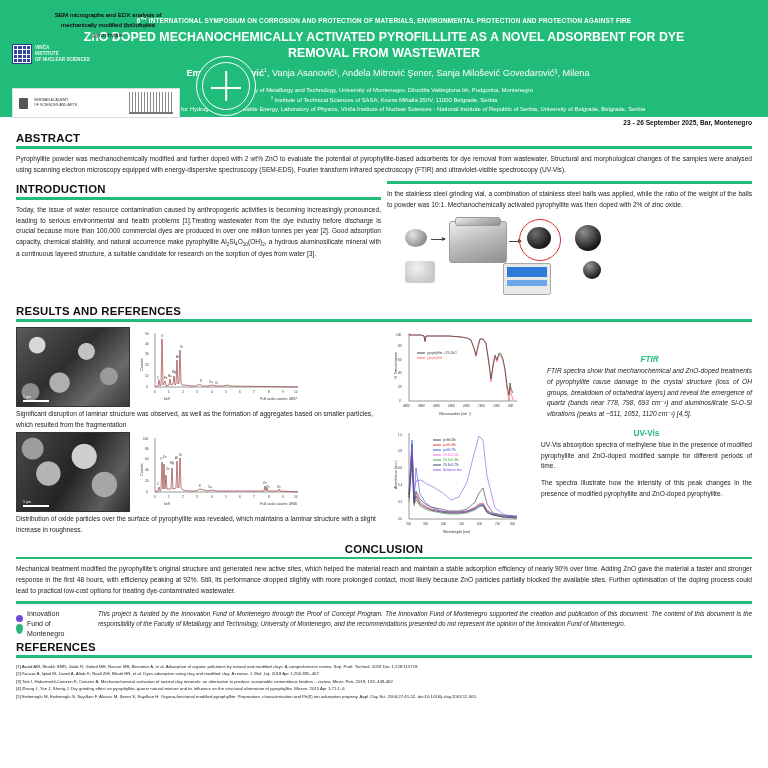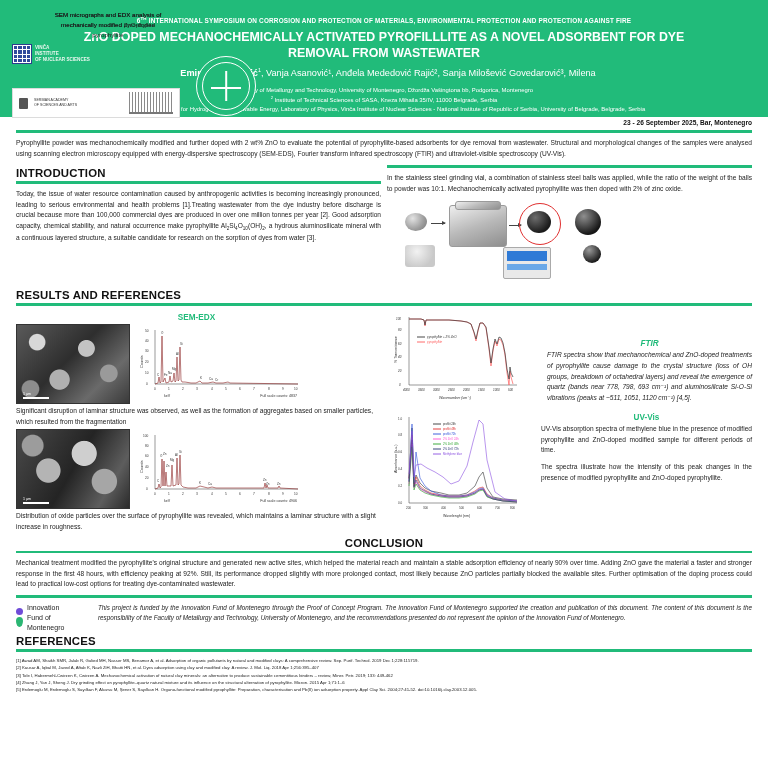--- a/index.html
+++ b/index.html
@@ -206,34 +206,35 @@
       </span>
       <span class="bld"></span>
     </div>
 
     <div class="logo-univ">
       <span class="cross"></span>
       <span class="bar"></span>
     </div>
 
     <div class="authors">
-      <span class="lead">Emina Mededović</span><sup>1</sup><span>, Vanja Asanović¹, Anđela Mededović Rajić², Sanja Milošević Govedarović³, Milena</span><br>
+      <span class="lead">Emina Mededović</span><sup>1</sup><span>, Vanja Asanović¹, Anđela Mitrović Şener, Sanja Milošević Govedarović³, Milena</span><br>
     </div>
 
     <div class="affils">
       <div class="affil"><sup>1</sup> <span>Faculty of Metallurgy and Technology, University of Montenegro, Džordža Vašingtona bb, Podgorica, Montenegro</span></div>
       <div class="affil"><sup>2</sup> <span>Institute of Technical Sciences of SASA, Kneza Mihaila 35/IV, 11000 Belgrade, Serbia</span></div>
       <div class="affil"><sup>3</sup><span>Centre of Excellence for Hydrogen and Renewable Energy, Laboratory of Physics, Vinča Institute of Nuclear Sciences - National Institute of Republic of Serbia, University of Belgrade, Belgrade, Serbia</span></div>
     </div>
   </div>
 
   <div class="datebar">23 - 26 September 2025, Bar, Montenegro</div>
 
   <div class="content">
 
+    <div class="sec-h">ABSTRACT</div>
     <div class="rule"></div>
     <div class="para">Pyrophyllite powder was mechanochemically modified and further doped with 2 wt% ZnO to evaluate the potential of pyrophyllite-based adsorbents for dye removal from wastewater. Structural and morphological changes of the samples were analysed using scanning electron microscopy equipped with energy-dispersive spectroscopy (SEM-EDS), Fourier transform infrared spectroscopy (FTIR) and ultraviolet-visible spectroscopy (UV-Vis).</div>
 
     <div class="two-col" style="margin-top:4px;">
       <div class="col">
         <div class="sec-h">INTRODUCTION</div>
         <div class="rule"></div>
         <div class="para">
           <span>Today, the issue of water resource contamination caused by anthropogenic activities is becoming increasingly pronounced, leading to serious environmental and health problems [1].Treating wastewater from the dye industry before discharge is crucial because more than 100,000 commercial dyes are produced in over one million tonnes per year [2]. Good adsorption capacity, chemical stability, and natural occurrence make pyrophyllite </span><span>Al<sub>2</sub>Si<sub>4</sub>O<sub>10</sub>(OH)<sub>2</sub></span><span>, a hydrous aluminosilicate mineral with a continuous layered structure, a suitable candidate for research on the sorption of dyes from water [3].</span>
         </div>
@@ -261,21 +262,20 @@
         </div>
       </div>
     </div>
 
     <div class="sec-h" style="margin-top:2px;">RESULTS AND REFERENCES</div>
     <div class="rule"></div>
 
     <div class="two-col" style="gap:14px;">
 
       <div class="col">
-        <div class="sub-h">SEM-EDX</div>
 
         <div class="res-row">
           <div class="sem-img">
             <span class="scale"></span>
             <span class="scale-l">1 µm</span>
           </div>
           <div class="edx">
             <div class="edx-wrap">
               <svg width="165" height="72" viewBox="0 0 165 72">
                 <text x="5" y="44" font-size="4" fill="#333" transform="rotate(-90 5 44)" font-family="Liberation Sans, sans-serif">Counts</text>

